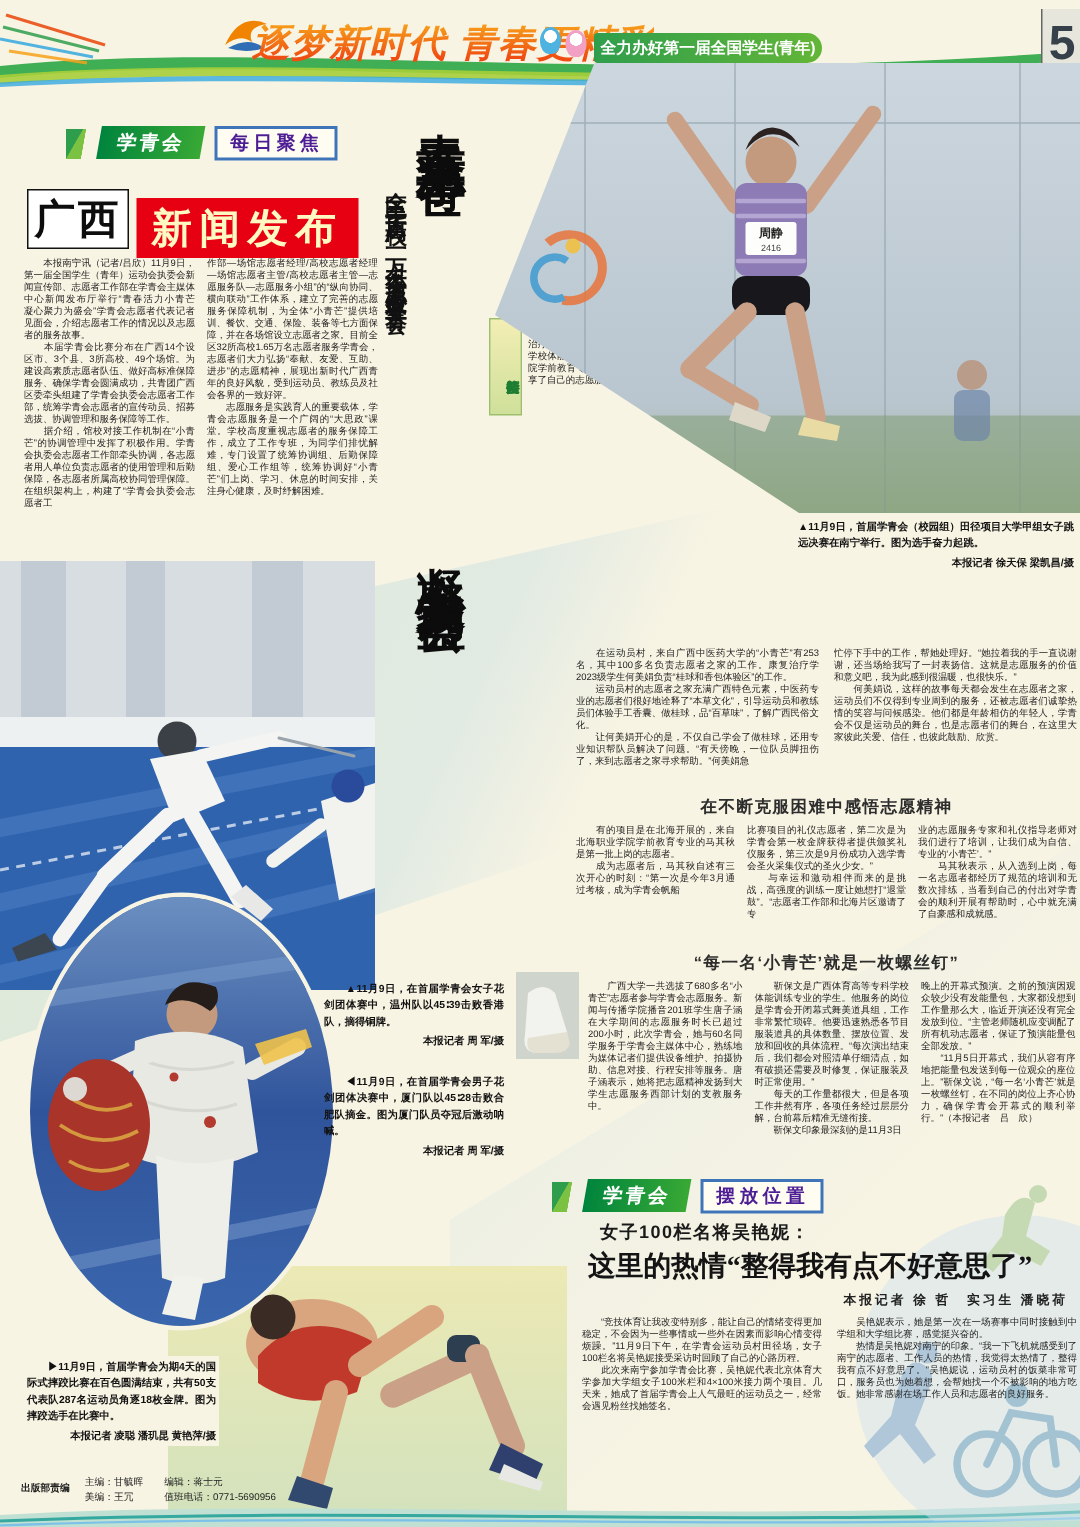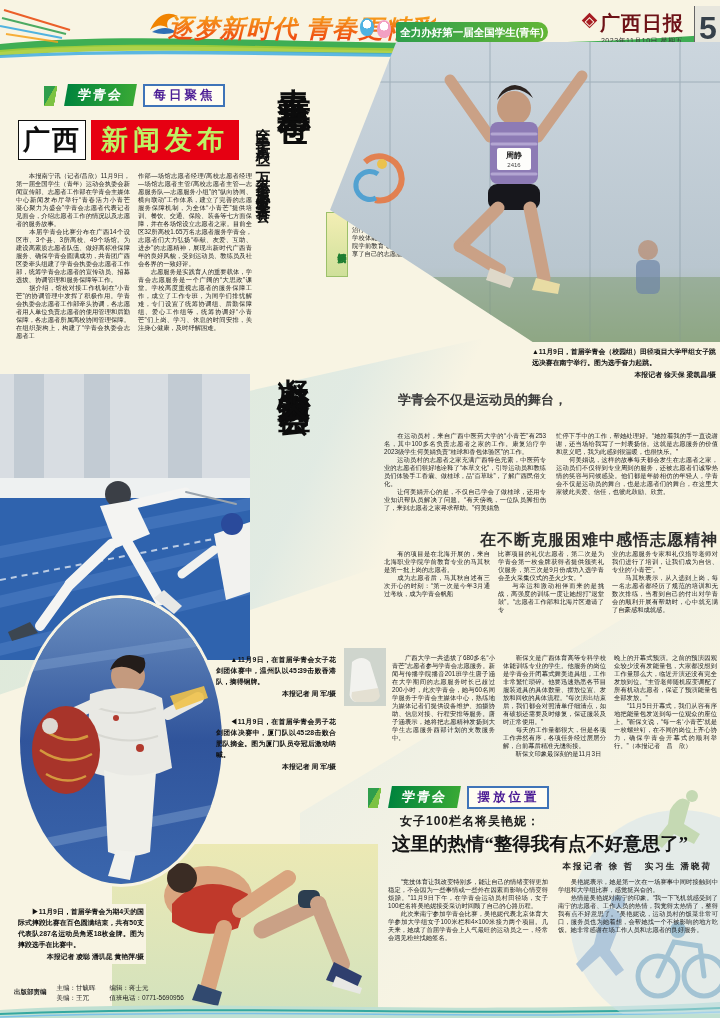--- a/index.html
+++ b/index.html
@@ -27,21 +27,21 @@
   .badge-green{display:inline-block;background:linear-gradient(90deg,#00843d,#39a935);color:#fff;font-weight:900;
     font-size:13px;padding:2px 12px;transform:skewX(-10deg);letter-spacing:2px;}
   .badge-box{display:inline-block;background:#fffdf2;border:2px solid #3f74b8;color:#4c1d95;font-weight:900;
     font-size:12.5px;padding:1px 8px;letter-spacing:3px;margin-left:4px;font-family:"Liberation Serif",serif;}
   .brush{position:absolute;left:-22px;top:2px;width:26px;height:20px;
     background:linear-gradient(120deg,#2f9e4c 30%,transparent 31%),linear-gradient(100deg,#7cc242 45%,transparent 46%);}
   
   #gx-head{left:18px;top:120px;display:flex;align-items:center;text-align:right;}
   #gx-prefix{font-size:27px;font-weight:900;color:#0d0d0d;letter-spacing:2px;background:#fff;
     border:1.5px solid #111;padding:1px 4px;}
-  #gx-main{font-size:27px;font-weight:900;color:#bef264;background:#e60012;letter-spacing:5px;padding:2px 10px;margin-left:5px;}
+  #gx-main{font-size:27px;font-weight:900;color:#fef9c3;background:#e60012;letter-spacing:5px;padding:2px 10px;margin-left:5px;margin-top:12px;}
   .col{font-size:6.3px;line-height:1.27;text-align:justify;white-space:pre-line;overflow:hidden;color:#222;}
   #left-cols{left:16px;top:172px;width:236px;height:206px;display:flex;gap:8px;}
   #left-cols .col{width:114px;height:206px;}
   
   .vert{writing-mode:vertical-rl;text-orientation:upright;}
   #head-sub{left:253px;top:116px;height:470px;font-size:14.5px;font-weight:800;letter-spacing:3px;color:#111;}
   #head-main-top{left:271px;top:62px;height:290px;font-size:33px;font-weight:900;letter-spacing:4px;color:#0c0c0c;}
   #head-main-bot{left:271px;top:352px;height:290px;font-size:33px;font-weight:900;letter-spacing:4px;color:#0c0c0c;}
   
   #newslink-tab{left:326px;top:212px;width:20px;height:60px;background:linear-gradient(180deg,#f3eeb4,#cfe09a);
@@ -59,21 +59,21 @@
   #cap-fence1{left:216px;top:654px;width:120px;z-index:4;}
   #cap-fence2{left:216px;top:716px;width:120px;z-index:4;}
   #ph-shoe{left:344px;top:648px;width:42px;height:58px;}
   #ph-wrestle{left:112px;top:844px;width:266px;height:168px;}
   #cap-wrestle{left:16px;top:904px;width:126px;z-index:4;background:#f8f4e3;padding:2px;}
   
   #quote-head{left:398px;top:390px;width:300px;font-size:13px;font-weight:900;color:#3b3b3b;line-height:1.55;}
   #quote-head .l2{padding-left:26px;}
   #stage-cols{left:384px;top:432px;width:334px;height:98px;display:flex;gap:10px;z-index:2;}
   #stage-cols .col{width:162px;height:98px;}
-  .sec-head{width:334px;text-align:right;font-size:16px;font-weight:900;color:#2d2d2d;letter-spacing:1px;}
+  .sec-head{width:334px;text-align:center;font-size:11px;font-weight:900;color:#2d2d2d;letter-spacing:1px;}
   #sec1-head{left:384px;top:530px;}
   #sec1-cols{left:384px;top:550px;width:334px;height:82px;display:flex;gap:8px;}
   #sec1-cols .col{width:106px;height:82px;}
   #sec2-head{left:384px;top:634px;}
   #sec2-cols{left:392px;top:654px;width:326px;height:132px;display:flex;gap:8px;}
   #sec2-cols .col{width:103px;height:132px;}
   
   #iv-badge{left:390px;top:786px;z-index:2;}
   #iv-kicker{left:400px;top:813px;font-size:12px;font-weight:800;color:#1a1a1a;letter-spacing:1px;z-index:2;}
   #iv-headline{left:392px;top:831px;width:330px;font-family:"Liberation Serif",serif;font-size:18.5px;font-weight:900;color:#141414;z-index:2;}
@@ -116,29 +116,20 @@
       </g>
       <g>
         <path d="M150,30 q10,-22 28,-14 q-14,2 -10,12 q-8,-6 -18,2" fill="#f08300"></path>
         <path d="M152,32 q14,-8 24,0 q-12,4 -24,0" fill="#2f6eb5"></path>
       </g>
     </svg>
     <div class="abs" id="slogan">逐梦新时代 青春更精彩</div>
     <div class="abs mascot" id="mascot1"></div>
     <div class="abs mascot" id="mascot2"></div>
     <div class="abs" id="ribbon">全力办好第一届全国学生(青年)运动会</div>
-    <div class="abs" id="masthead">
-      <div style="position:relative;display:inline-block;">
-        <span id="paper-diamond">
-            <i></i>
-          </span>
-        <span id="paper-name">广西日报</span>
-      </div>
-      <div id="dateline">2023年11月10日  星期五</div>
-    </div>
     <div class="abs" id="pgnum-box">5</div>
   </div>
 
   <div class="abs" style="left:66px;top:84px;z-index:2;">
     <span class="brush"></span>
     <span class="badge-green">学青会</span>
     <span class="badge-box">每日聚焦</span>
   </div>
 
   <div class="abs" id="gx-head">
@@ -299,40 +290,40 @@
   <div class="abs" id="cap-fence1">
     <div class="cap">　　▲11月9日，在首届学青会女子花剑团体赛中，温州队以45∶39击败香港队，摘得铜牌。</div>
     <div class="credit">本报记者 周 军/摄</div>
   </div>
   <div class="abs" id="cap-fence2">
     <div class="cap">　　◀11月9日，在首届学青会男子花剑团体决赛中，厦门队以45∶28击败合肥队摘金。图为厦门队员夺冠后激动呐喊。</div>
     <div class="credit">本报记者 周 军/摄</div>
   </div>
 
   <div class="abs" id="quote-head">
-    <div>学青会不仅是运动员的舞台，</div>
   </div>
   <div class="abs" id="stage-cols">
     <div class="col">　　在运动员村，来自广西中医药大学的“小青芒”有253名，其中100多名负责志愿者之家的工作。康复治疗学2023级学生何美娟负责“桂球和香包体验区”的工作。
 　　运动员村的志愿者之家充满广西特色元素，中医药专业的志愿者们很好地诠释了“本草文化”，引导运动员和教练员们体验手工香囊、做桂球，品“百草味”，了解广西民俗文化。
 　　让何美娟开心的是，不仅自己学会了做桂球，还用专业知识帮队员解决了问题。“有天傍晚，一位队员脚扭伤了，来到志愿者之家寻求帮助。”何美娟急</div>
     <div class="col">忙停下手中的工作，帮她处理好。“她拉着我的手一直说谢谢，还当场给我写了一封表扬信。这就是志愿服务的价值和意义吧，我为此感到很温暖，也很快乐。”
 　　何美娟说，这样的故事每天都会发生在志愿者之家，运动员们不仅得到专业周到的服务，还被志愿者们诚挚热情的笑容与问候感染。他们都是年龄相仿的年轻人，学青会不仅是运动员的舞台，也是志愿者们的舞台，在这里大家彼此关爱、信任，也彼此鼓励、欣赏。</div>
   </div>
 
   <div class="abs sec-head" id="sec1-head">在不断克服困难中感悟志愿精神</div>
   <div class="abs" id="sec1-cols">
     <div class="col">　　有的项目是在北海开展的，来自北海职业学院学前教育专业的马其秋是第一批上岗的志愿者。
 　　成为志愿者后，马其秋自述有三次开心的时刻：“第一次是今年3月通过考核，成为学青会帆船</div>
     <div class="col">比赛项目的礼仪志愿者，第二次是为学青会第一枚金牌获得者提供颁奖礼仪服务，第三次是9月份成功入选学青会圣火采集仪式的圣火少女。”
 　　与幸运和激动相伴而来的是挑战，高强度的训练一度让她想打“退堂鼓”。“志愿者工作部和北海片区邀请了专</div>
     <div class="col">业的志愿服务专家和礼仪指导老师对我们进行了培训，让我们成为自信、专业的‘小青芒’。”
 　　马其秋表示，从入选到上岗，每一名志愿者都经历了规范的培训和无数次排练，当看到自己的付出对学青会的顺利开展有帮助时，心中就充满了自豪感和成就感。</div>
   </div>
 
+  <div class="abs sec-head" id="sec2-head">“每一名‘小青芒’就是一枚螺丝钉”</div>
   <div class="abs photo" id="ph-shoe">
     <svg width="42" height="58" viewBox="0 0 42 58">
       <rect width="42" height="58" fill="#cfd5cd"></rect>
       <path d="M8,14 q10,-8 18,0 l8,26 q2,10 -8,12 l-14,2 q-8,-2 -6,-12 z" fill="#f2f2ee"></path>
       <path d="M8,44 l26,-4 l2,8 q-2,6 -10,6 l-14,0 q-6,-2 -4,-10" fill="#e4e0d2"></path>
     </svg>
   </div>
   <div class="abs" id="sec2-cols">
     <div class="col">　　广西大学一共选拔了680多名“小青芒”志愿者参与学青会志愿服务。新闻与传播学院播音201班学生唐子涵在大学期间的志愿服务时长已超过200小时，此次学青会，她与60名同学服务于学青会主媒体中心，熟练地为媒体记者们提供设备维护、拍摄协助、信息对接、行程安排等服务。唐子涵表示，她将把志愿精神发扬到大学生志愿服务西部计划的支教服务中。</div>
     <div class="col">　　靳保文是广西体育高等专科学校体能训练专业的学生。他服务的岗位是学青会开闭幕式舞美道具组，工作非常繁忙琐碎。他要迅速熟悉各节目服装道具的具体数量、摆放位置、发放和回收的具体流程。“每次演出结束后，我们都会对照清单仔细清点，如有破损还需要及时修复，保证服装及时正常使用。”

